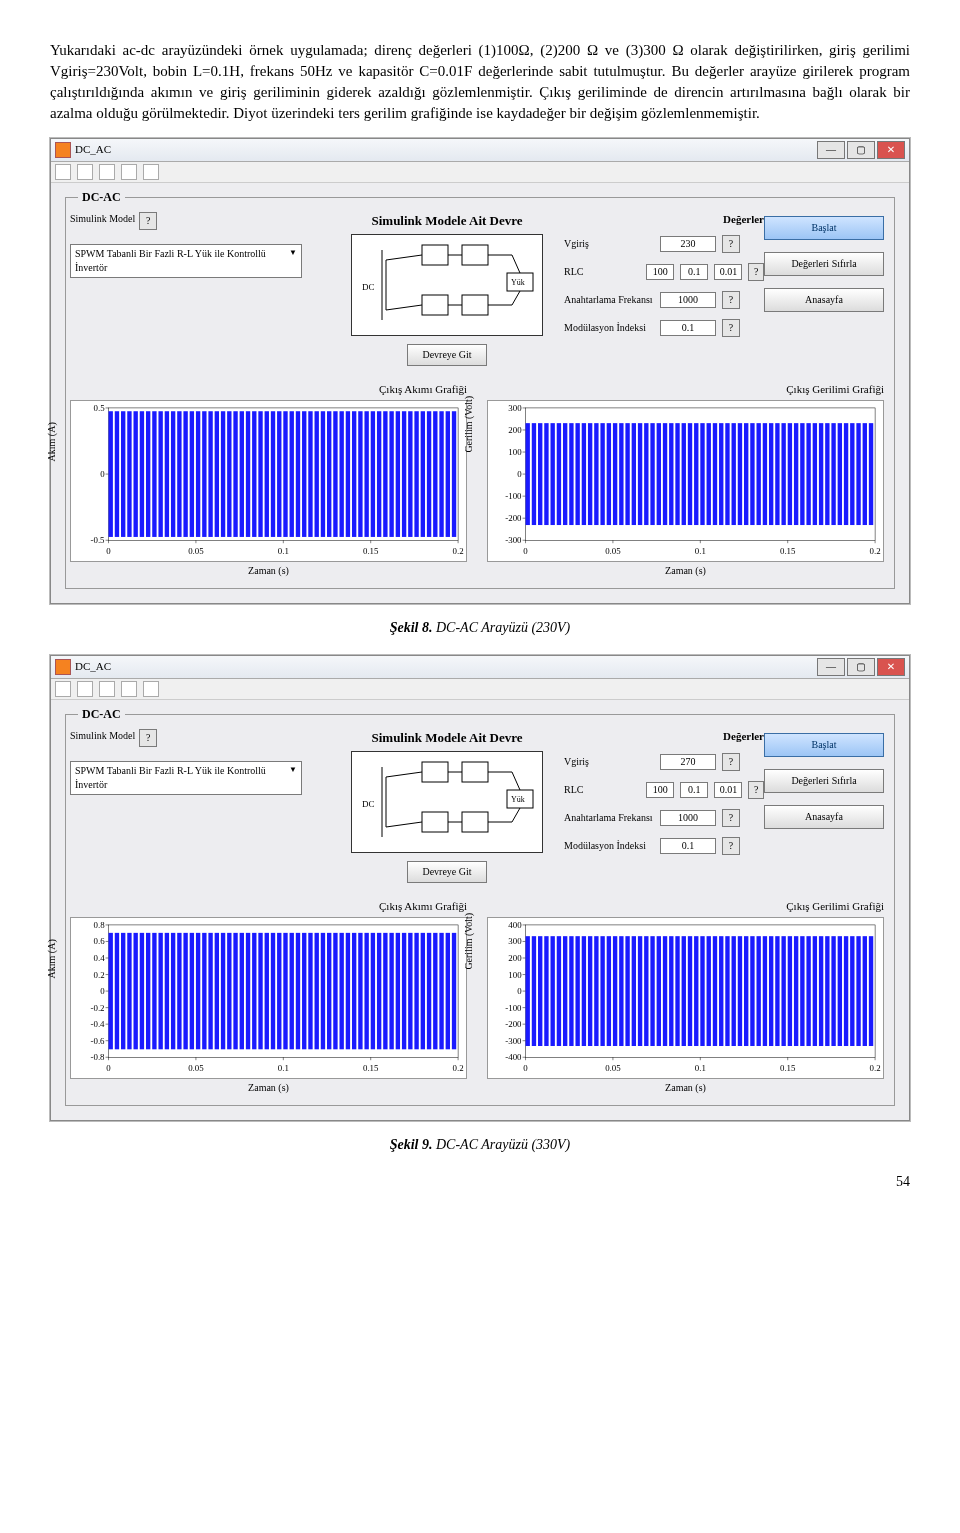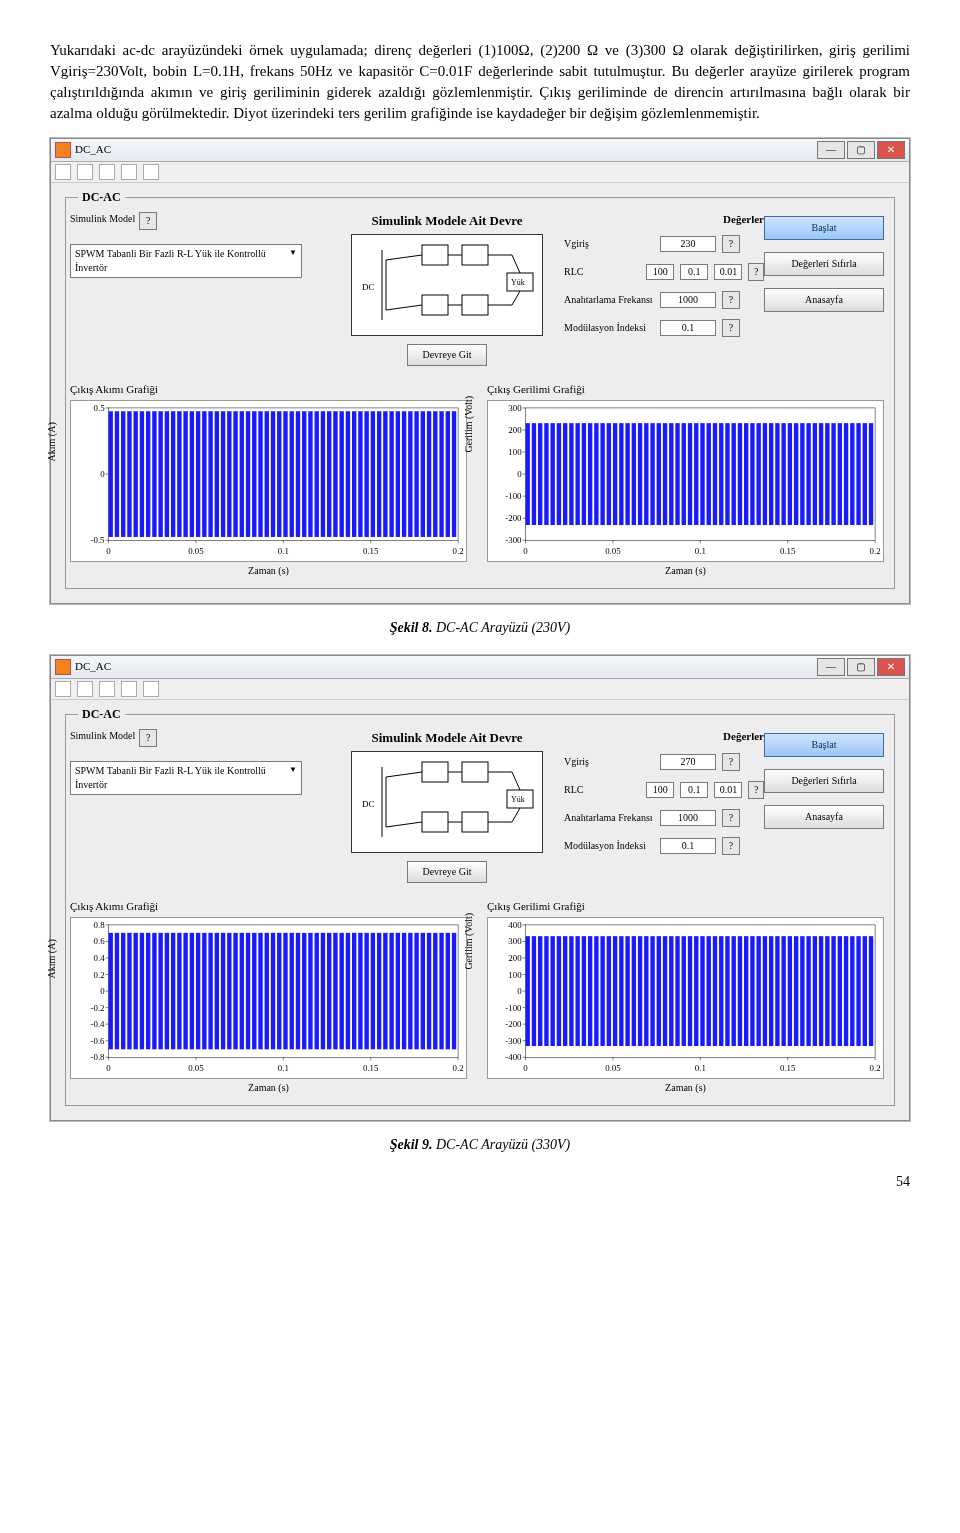--- a/index.html
+++ b/index.html
@@ -99,21 +99,21 @@
     border:1px solid #3a6ea5; background:linear-gradient(#cfe4ff,#9cc5f5);
     text-align:center;font-size:10px;padding:4px 6px;color:#003366;
   }
   .side-btn.plain{
     border:1px solid #7a7a7a;background:linear-gradient(#fff,#dcdcdc);color:#000;
   }
   .charts-row{
     display:flex; gap:20px; margin-top:16px;
   }
   .chart-panel{ flex:1; }
-  .chart-title{font-size:11px;text-align:left;margin-bottom:2px;}
+  .chart-title{font-size:11px;text-align:right;margin-bottom:2px;}
   .chart-box{
     background:#fff;border:1px solid #999;position:relative;height:160px;
     padding:0;
   }
   .chart-box svg{display:block;width:100%;height:100%;}
   .axis-label-y{
     position:absolute;left:-26px;top:50%;transform:rotate(-90deg) translateX(50%);
     transform-origin:left top;font-size:10px;white-space:nowrap;
   }
   .axis-label-x{text-align:center;font-size:10px;margin-top:2px;}

